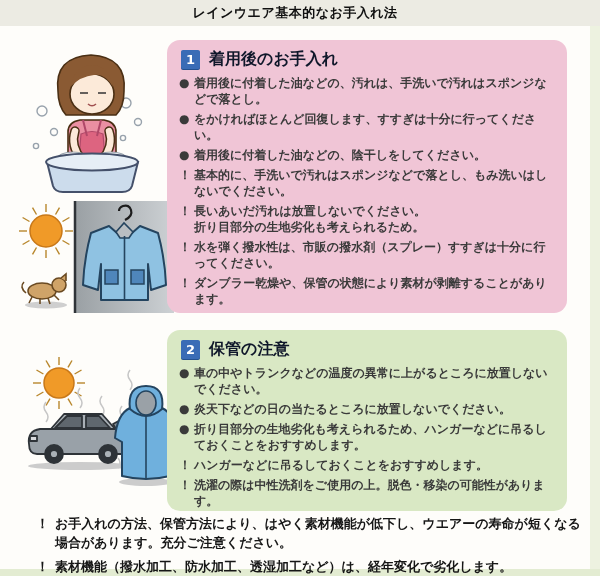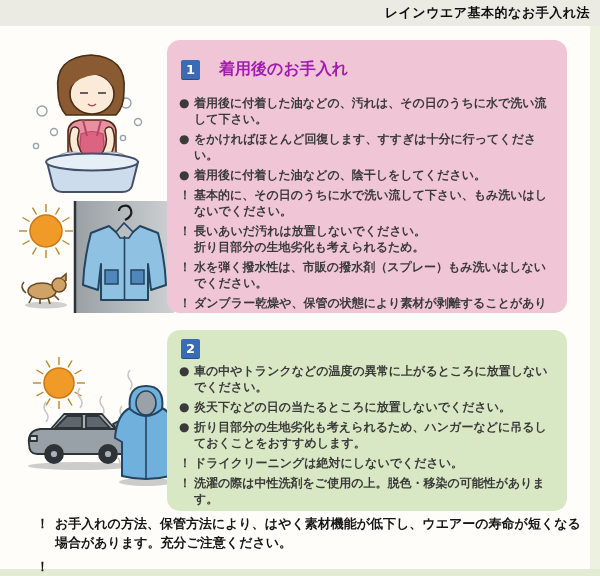--- a/index.html
+++ b/index.html
@@ -3,41 +3,41 @@
 <meta charset="utf-8">
 <style>
   html,body{margin:0;padding:0}
   body{
     width:600px;height:576px;position:relative;overflow:hidden;
     background:#fbfaf4;
     font-family:"DejaVu Sans","Liberation Sans",sans-serif;
   }
   .topband{
     position:absolute;top:0;left:0;right:0;height:26px;background:#ecebe3;
-    display:flex;align-items:center;justify-content:flex-end;
+    display:flex;align-items:center;justify-content:center;
     padding-right:10px;box-sizing:border-box;
   }
   .page-title{font-weight:bold;font-size:13px;color:#101010;letter-spacing:.5px}
   .sheet{position:absolute;top:26px;left:0;width:590px;height:550px;background:#fefdfa}
   .rightstrip{position:absolute;top:26px;right:0;width:10px;bottom:0;background:#edf2e0}
   .bottomstrip{position:absolute;left:0;right:0;bottom:0;height:7px;background:#e3ecd2}
 
   .panel{
     position:absolute;left:167px;width:400px;border-radius:13px;
     padding:7px 12px 5px 12px;box-sizing:border-box;overflow:hidden;
   }
   .panel.pink{top:40px;height:273px;background:#f0c5d6}
   .panel.green{top:330px;height:181px;background:#d9e8c4}
   .panel-head{display:flex;align-items:center;gap:9px;margin:2px 0 5px 2px}
   .chip{
     width:19px;height:19px;background:#3a6cb6;color:#fff;font-weight:bold;font-size:13px;
     display:flex;align-items:center;justify-content:center;border-radius:2px;
     box-shadow:0 1px 0 #24508e;
   }
-  .panel-head .head-text{margin:10px;font-size:16px;font-weight:bold;color:#a21caf}
+  .panel-head .head-text{margin:0;font-size:16px;font-weight:bold;color:#0f172a}
   .item{display:flex;margin:4px 0;font-size:12px;font-weight:bold;color:#3a3a3a;line-height:16px}
   .item .marker{flex:0 0 15px}
   .item .text{flex:1;white-space:pre-line}
 
   .footnotes{position:absolute;left:36px;top:514px;width:552px}
   .fnote{display:flex;font-size:13px;font-weight:bold;color:#161616;line-height:19px;margin-bottom:5px}
   .fnote .marker{flex:0 0 19px}
 
   .illu{position:absolute}
   .illu1{left:25px;top:45px;width:135px;height:150px}
@@ -189,76 +189,78 @@
   </svg>
 </div>
 
 <div class="panel pink">
   <div class="panel-head">
     <span class="chip">1</span>
     <span class="head-text">着用後のお手入れ</span>
   </div>
   <div class="item">
     <span class="marker">●</span>
-    <span class="text">着用後に付着した油などの、汚れは、その日のうちに水で洗い流して下さい。</span>
+    <span class="text">着用後に付着した油などの、汚れは、手洗いで汚れはスポンジなどで落とし。</span>
   </div>
   <div class="item">
     <span class="marker">●</span>
     <span class="text">をかければほとんど回復します、すすぎは十分に行ってください。</span>
   </div>
   <div class="item">
     <span class="marker">●</span>
     <span class="text">着用後に付着した油などの、陰干しをしてください。</span>
   </div>
   <div class="item">
     <span class="marker">！</span>
-    <span class="text">基本的に、その日のうちに水で洗い流して下さい、もみ洗いはしないでください。</span>
+    <span class="text">基本的に、手洗いで汚れはスポンジなどで落とし、もみ洗いはしないでください。</span>
   </div>
   <div class="item">
     <span class="marker">！</span>
     <span class="text">長いあいだ汚れは放置しないでください。
 折り目部分の生地劣化も考えられるため。</span>
   </div>
   <div class="item">
     <span class="marker">！</span>
-    <span class="text">水を弾く撥水性は、市販の撥水剤（スプレー）もみ洗いはしないでください。</span>
+    <span class="text">水を弾く撥水性は、市販の撥水剤（スプレー）すすぎは十分に行ってください。</span>
   </div>
   <div class="item">
     <span class="marker">！</span>
     <span class="text">ダンブラー乾燥や、保管の状態により素材が剥離することがあります。</span>
   </div>
 </div>
 
 <div class="panel green">
   <div class="panel-head">
     <span class="chip">2</span>
+    <span class="head-text">保管の注意</span>
   </div>
   <div class="item">
     <span class="marker">●</span>
     <span class="text">車の中やトランクなどの温度の異常に上がるところに放置しないでください。</span>
   </div>
   <div class="item">
     <span class="marker">●</span>
     <span class="text">炎天下などの日の当たるところに放置しないでください。</span>
   </div>
   <div class="item">
     <span class="marker">●</span>
     <span class="text">折り目部分の生地劣化も考えられるため、ハンガーなどに吊るしておくことをおすすめします。</span>
   </div>
   <div class="item">
     <span class="marker">！</span>
-    <span class="text">ドライクリーニングは絶対にしないでください。</span>
+    <span class="text">ハンガーなどに吊るしておくことをおすすめします。</span>
   </div>
   <div class="item">
     <span class="marker">！</span>
     <span class="text">洗濯の際は中性洗剤をご使用の上。脱色・移染の可能性があります。</span>
   </div>
 </div>
 
 <div class="footnotes">
   <div class="fnote">
     <span class="marker">！</span>
     <span class="text">お手入れの方法、保管方法により、はやく素材機能が低下し、ウエアーの寿命が短くなる場合があります。充分ご注意ください。</span>
   </div>
   <div class="fnote">
     <span class="marker">！</span>
+    <span class="text">素材機能（撥水加工、防水加工、透湿加工など）は、経年変化で劣化します。</span>
   </div>
 </div>
 
 </body></html>

